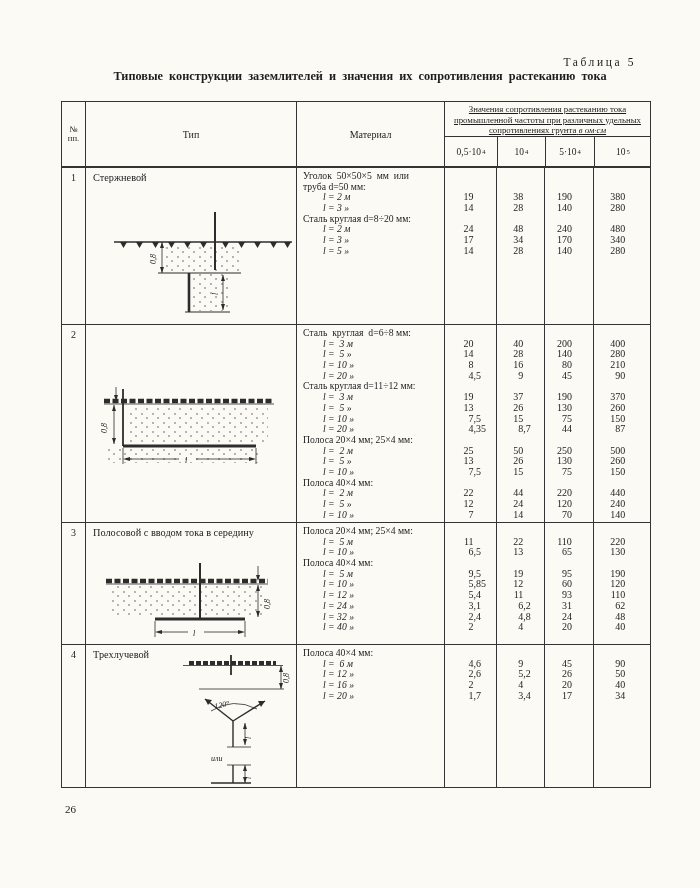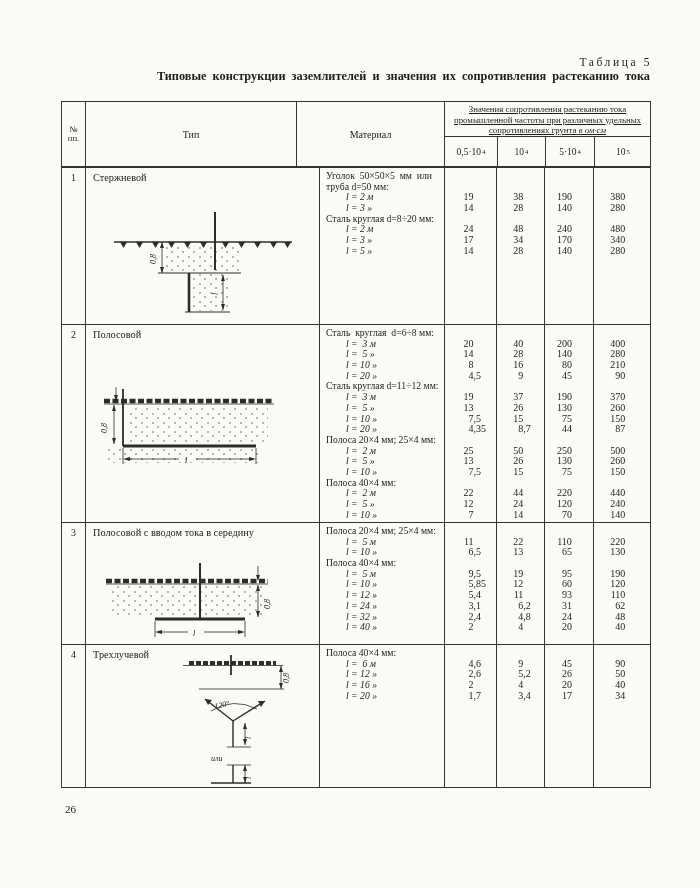--- a/index.html
+++ b/index.html
@@ -5,26 +5,26 @@
   :root{ --ink:#1d1d1d; --ln:#343434; --paper:#fbfaf5; }
   html,body{margin:0;padding:0;}
   body{background:#e8e8e4;}
   .page{
     position:relative; width:700px; height:888px; margin:0 auto;
     background:var(--paper); color:var(--ink);
     font-family:"Liberation Serif","DejaVu Serif",serif;
     overflow:hidden;
   }
   .table-label{
-    position:absolute; top:56px; right:48px;
+    position:absolute; top:56px; right:64px;
     font-size:11.5px; letter-spacing:2.6px;
   }
   .doc-title{
     position:absolute; top:70px; left:70px; width:580px;
-    text-align:right; font-weight:bold; font-size:12.3px; line-height:13.5px;
+    text-align:center; font-weight:bold; font-size:12.3px; line-height:13.5px;
     word-spacing:3px;
   }
   .doc-title i{font-weight:bold;}
   .tbl{
     position:absolute; left:61px; top:101px; width:588px;
     border-top:1.6px solid var(--ln); border-bottom:1.6px solid var(--ln);
     border-left:1px solid var(--ln); border-right:1px solid var(--ln);
     box-sizing:content-box;
   }
   .grid{display:grid; grid-template-columns:23px 211px 148px 52px 48px 49px 57px;}
@@ -45,21 +45,21 @@
   .gc{display:flex; align-items:center; justify-content:center; font-size:9.5px; border-left:1px solid var(--ln); box-sizing:border-box;}
   .gc:first-child{border-left:none;}
   .gc sup{font-size:6.6px; margin-left:1px;}
   
   .trow{border-top:1px solid var(--ln);}
   .r1{height:156px}.r2{height:197px}.r3{height:121px}.r4{height:142px}
   .td{box-sizing:border-box; overflow:hidden;}
   .td-num{font-size:10px; text-align:center; padding-top:4px;}
   .td-tip{position:relative;}
   .tip-label{font-size:10.3px; padding:4px 4px 0 7px;}
-  .td-mat{padding:3px 0 0 6px;margin-left:23px;}
+  .td-mat{padding:3px 0 0 6px;}
   .mline{white-space:pre; height:10.7px; line-height:10.7px; font-size:9.7px;}
   .ml{padding-left:20px; font-style:italic;}
   .td-val{padding-top:3px;}
   .vline{display:flex; height:10.7px; line-height:10.7px; font-size:10px;}
   .vi{flex:0 0 56%; text-align:right;}
   .vf{text-align:left;}
   .diag{position:absolute;}
   .dg-stroke{stroke:#2c2c2c; fill:none;}
   .dg-fill{fill:#2c2c2c; stroke:none;}
   .dg-dim{stroke:#2c2c2c; stroke-width:0.8; fill:none;}
@@ -297,21 +297,20 @@
           <div class="vline">
             <span class="vi">280</span>
             <span class="vf"></span>
           </div>
         </div>
     </div>
 
     <div class="trow grid r2">
       <div class="c no-bl td td-num">2</div>
       <div class="c td td-tip">
-        <div class="tip-label">Полосовой</div>
         <svg class="diag" style="left:10px; top:60px;" width="185" height="82" viewBox="0 0 185 82">
           <defs>
               <pattern id="sp2" width="11" height="9" patternUnits="userSpaceOnUse">
                 <circle cx="2" cy="2" r="0.8" fill="#5a5a5a"></circle>
                 <circle cx="7" cy="6" r="0.8" fill="#5a5a5a"></circle>
               </pattern>
             </defs>
           <rect x="30" y="21" width="142" height="38" fill="url(#sp2)"></rect>
           <rect x="12" y="64" width="150" height="14" fill="url(#sp2)"></rect>
           <line x1="20" y1="2" x2="20" y2="13" class="dg-dim"></line>

